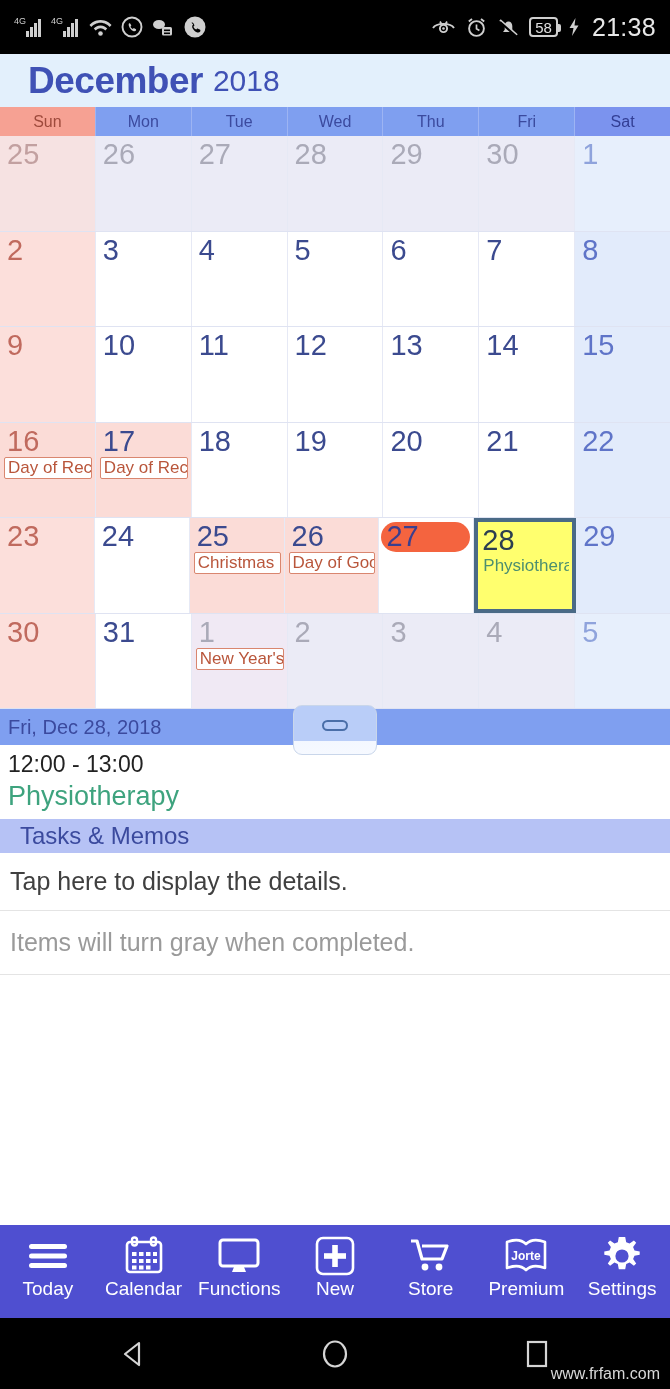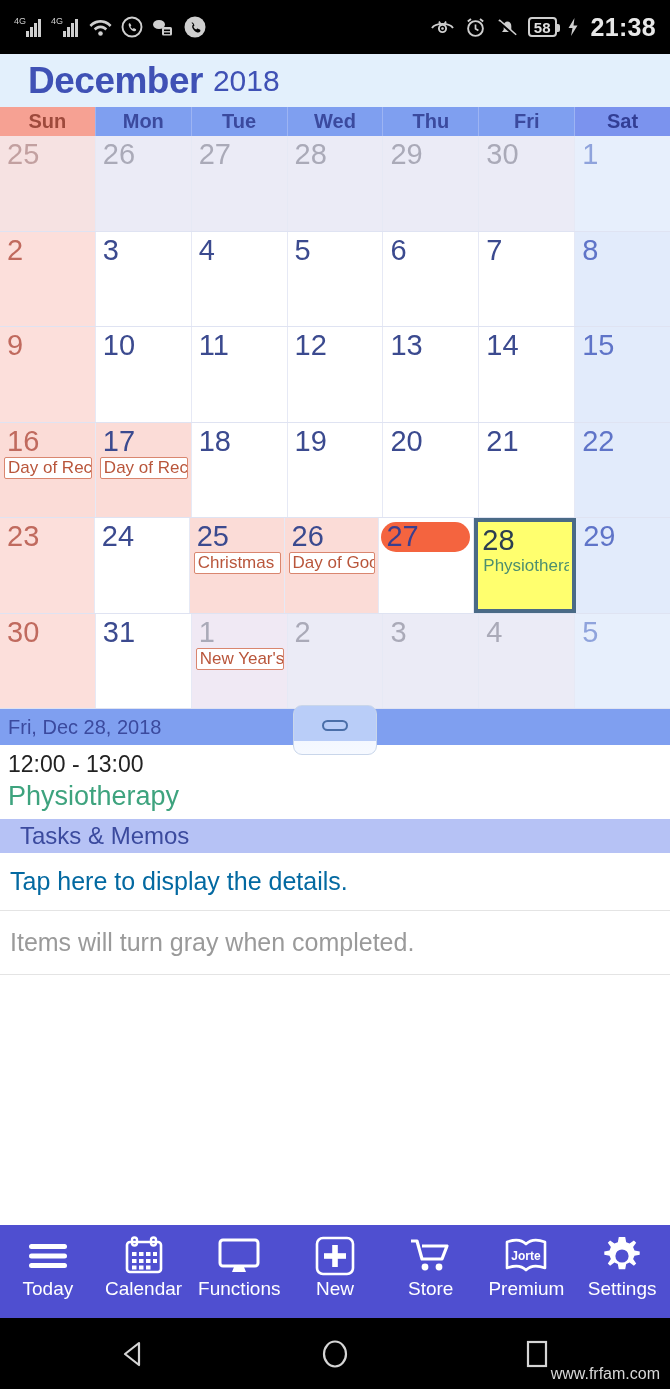--- a/index.html
+++ b/index.html
@@ -11,21 +11,21 @@
   }
   .phone { position:relative; width:670px; height:1389px; display:flex; flex-direction:column; }
 
   
   .statusbar {
     height:54px; background:#000; color:#cfcfcf;
     display:flex; align-items:center; justify-content:space-between;
     padding:0 14px; flex:0 0 auto;
   }
   .sb-left, .sb-right { display:flex; align-items:center; gap:7px; }
-  .sb-right { gap:9px;font-weight:bold; }
+  .sb-right { gap:9px; }
   .sb-ico { display:block; }
   .sb-time { font-size:25px; color:#e8e8e8; letter-spacing:.3px; margin-left:2px; }
   .batt {
     border:2px solid #cfcfcf; border-radius:4px; padding:0 4px;
     font-size:15px; line-height:17px; height:20px; color:#e0e0e0;
     display:flex; align-items:center; position:relative;
   }
   .batt:after{ content:""; position:absolute; right:-5px; top:5px; width:3px; height:8px; background:#cfcfcf; border-radius:0 2px 2px 0;}
 
   
@@ -33,23 +33,22 @@
     background:#e3f0fc; flex:0 0 auto; height:53px;
     display:flex; align-items:center; padding-left:28px;
   }
   .month-name { font-size:37px; color:#3f51b5; font-weight:bold; letter-spacing:-.5px; }
   .month-year { font-size:30px; color:#3f51b5; margin-left:10px; }
 
   
   .weekdays { display:flex; flex:0 0 auto; height:29px; }
   .wd {
     flex:1 1 0; background:#7f9ff0; color:#3b4a9e;
-    font-size:20px; display:flex; align-items:center; justify-content:center;
+    font-size:16px; display:flex; align-items:center; justify-content:center;
     border-right:1px solid #9db4f3;
-    font-weight:bold;
   }
   .wd:last-child { border-right:none; }
   .wd.sun { background:#f6a193; color:#9e4a3c; }
   .wd.sat { background:#7b93ee; color:#323e94; }
 
   
   .grid { flex:0 0 auto; display:flex; flex-direction:column; height:573px; }
   .row { flex:1 1 0; display:flex; border-bottom:1px solid #dfe3f2; }
   .cell {
     flex:1 1 0; position:relative; border-right:1px solid #e6e9f5;
@@ -123,21 +122,21 @@
     display:flex; align-items:center; padding-left:20px;
   }
   .tasks-label { font-size:24px; color:#3b4a9e; }
 
   .taskrow {
     flex:0 0 auto; background:#fff; padding-left:10px;
     border-bottom:1px solid #e4e4e4; display:flex; align-items:center;
   }
   .taskrow.a { height:58px; }
   .taskrow.b { height:64px; }
-  .task-a { font-size:25px; color:#0369a1; }
+  .task-a { font-size:25px; color:#404040; }
   .task-b { font-size:25px; color:#9a9a9a; }
 
   .filler { flex:1 1 auto; background:#fff; }
 
   
   .bottomnav {
     flex:0 0 auto; height:93px; background:#4f4fd0;
     display:flex; align-items:flex-start; padding-top:9px;
   }
   .nav-item {

